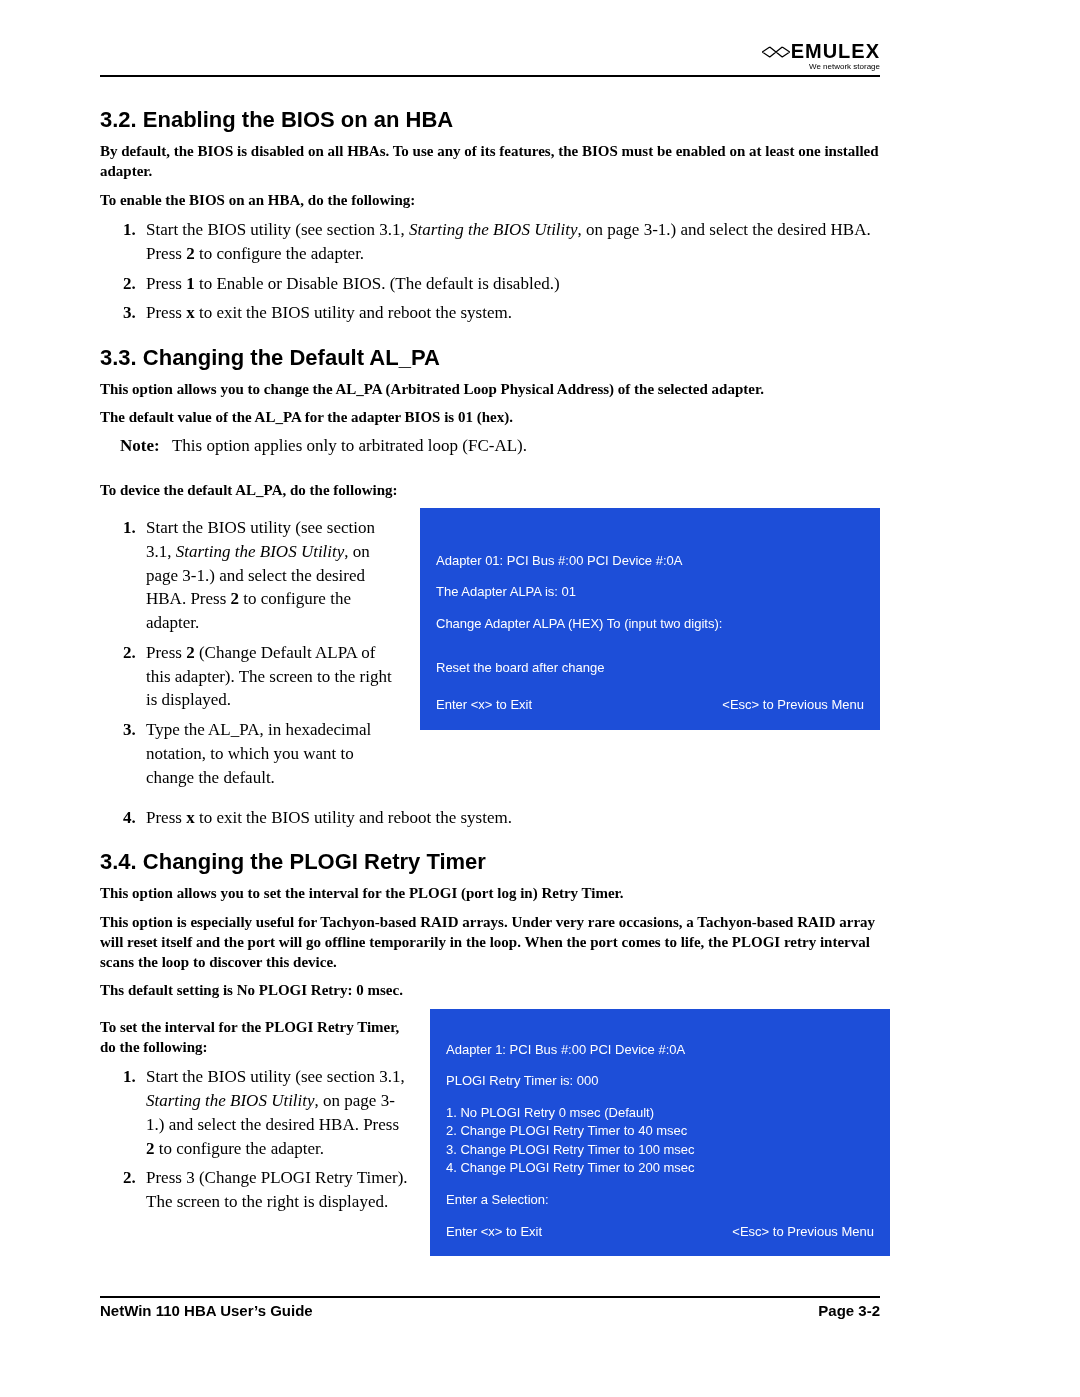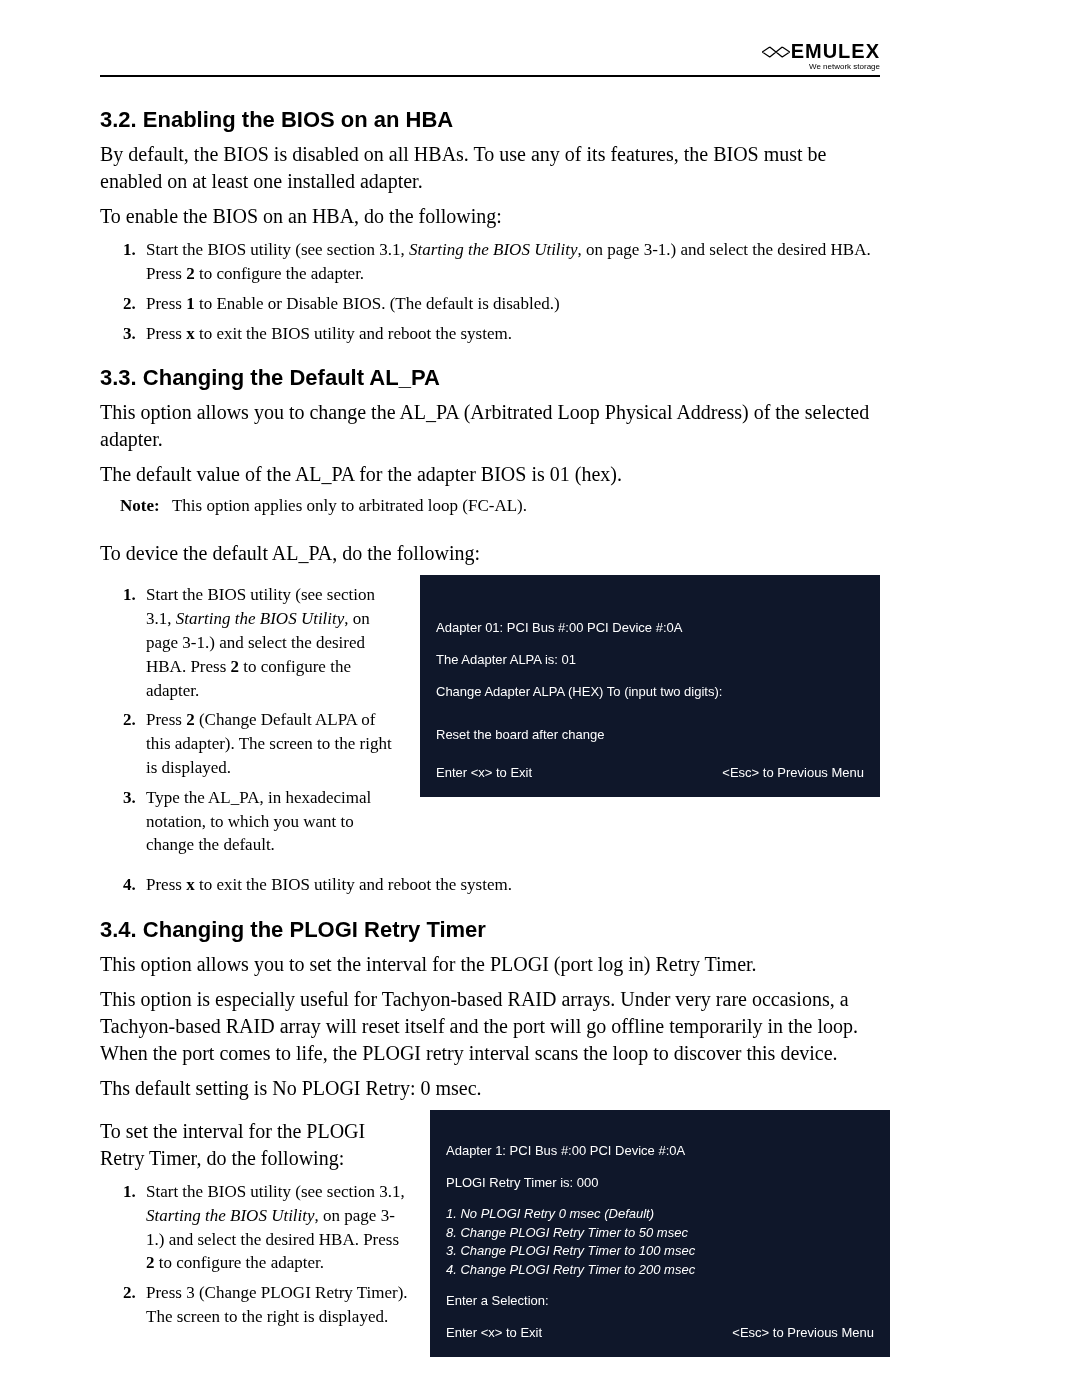--- a/index.html
+++ b/index.html
@@ -41,23 +41,24 @@
     border-top: 2px solid #000;
     margin: 4px 0 30px 0;
   }
   h2 {
     font-family: Arial, Helvetica, sans-serif;
     font-weight: bold;
     font-size: 22px;
     margin: 20px 0 8px 0;
   }
   p {
-    font-size: 20px;
+    font-size: 15px;
     line-height: 1.35;
     margin: 8px 0;
+    font-weight: bold;
   }
   ol.steps {
     margin: 8px 0 8px 40px;
     padding: 0;
   }
   ol.steps > li {
     font-size: 17px;
     line-height: 1.4;
     margin: 6px 0;
     padding-left: 6px;
@@ -86,32 +87,32 @@
     flex: 0 0 300px;
   }
   .two-col .left-wide {
     flex: 0 0 310px;
   }
   .two-col .right {
     flex: 1 1 auto;
   }
 
   .bluebox {
-    background: #0f172a;
+    background: #1d4ed8;
     color: #fff;
     font-family: Arial, Helvetica, sans-serif;
     font-size: 13px;
     line-height: 1.35;
     padding: 30px 16px 16px 16px;
     box-sizing: border-box;
     width: 460px;
   }
   .bluebox .bb-row { margin: 14px 0; }
   .bluebox .bb-list { margin: 14px 0; }
-  .bluebox .bb-list div { margin: 1px 0; font-style: italic; }
+  .bluebox .bb-list div { margin: 1px 0; }
   .bluebox .bb-foot {
     display: flex;
     justify-content: space-between;
     margin-top: 20px;
   }
 
   .footrule {
     border: 0;
     border-top: 2px solid #000;
     margin: 40px 0 4px 0;
@@ -209,21 +210,21 @@
         </li>
         <li>Press 3 (Change PLOGI Retry Timer). The screen to the right is displayed.</li>
       </ol>
     </div>
     <div class="right">
       <div class="bluebox" style="padding-top:18px">
         <div class="bb-row">Adapter 1: PCI Bus #:00 PCI Device #:0A</div>
         <div class="bb-row">PLOGI Retry Timer is: 000</div>
         <div class="bb-list">
           <div>1.  No PLOGI Retry 0 msec (Default)</div>
-          <div>8.  Change PLOGI Retry Timer to  50 msec</div>
+          <div>2.  Change PLOGI Retry Timer to  40 msec</div>
           <div>3.  Change PLOGI Retry Timer to  100 msec</div>
           <div>4.  Change PLOGI Retry Timer to  200 msec</div>
         </div>
         <div class="bb-row">Enter a Selection:</div>
         <div class="bb-foot" style="margin-top:6px">
           <span>Enter &lt;x&gt; to Exit</span>
           <span>&lt;Esc&gt; to Previous Menu</span>
         </div>
       </div>
     </div>

